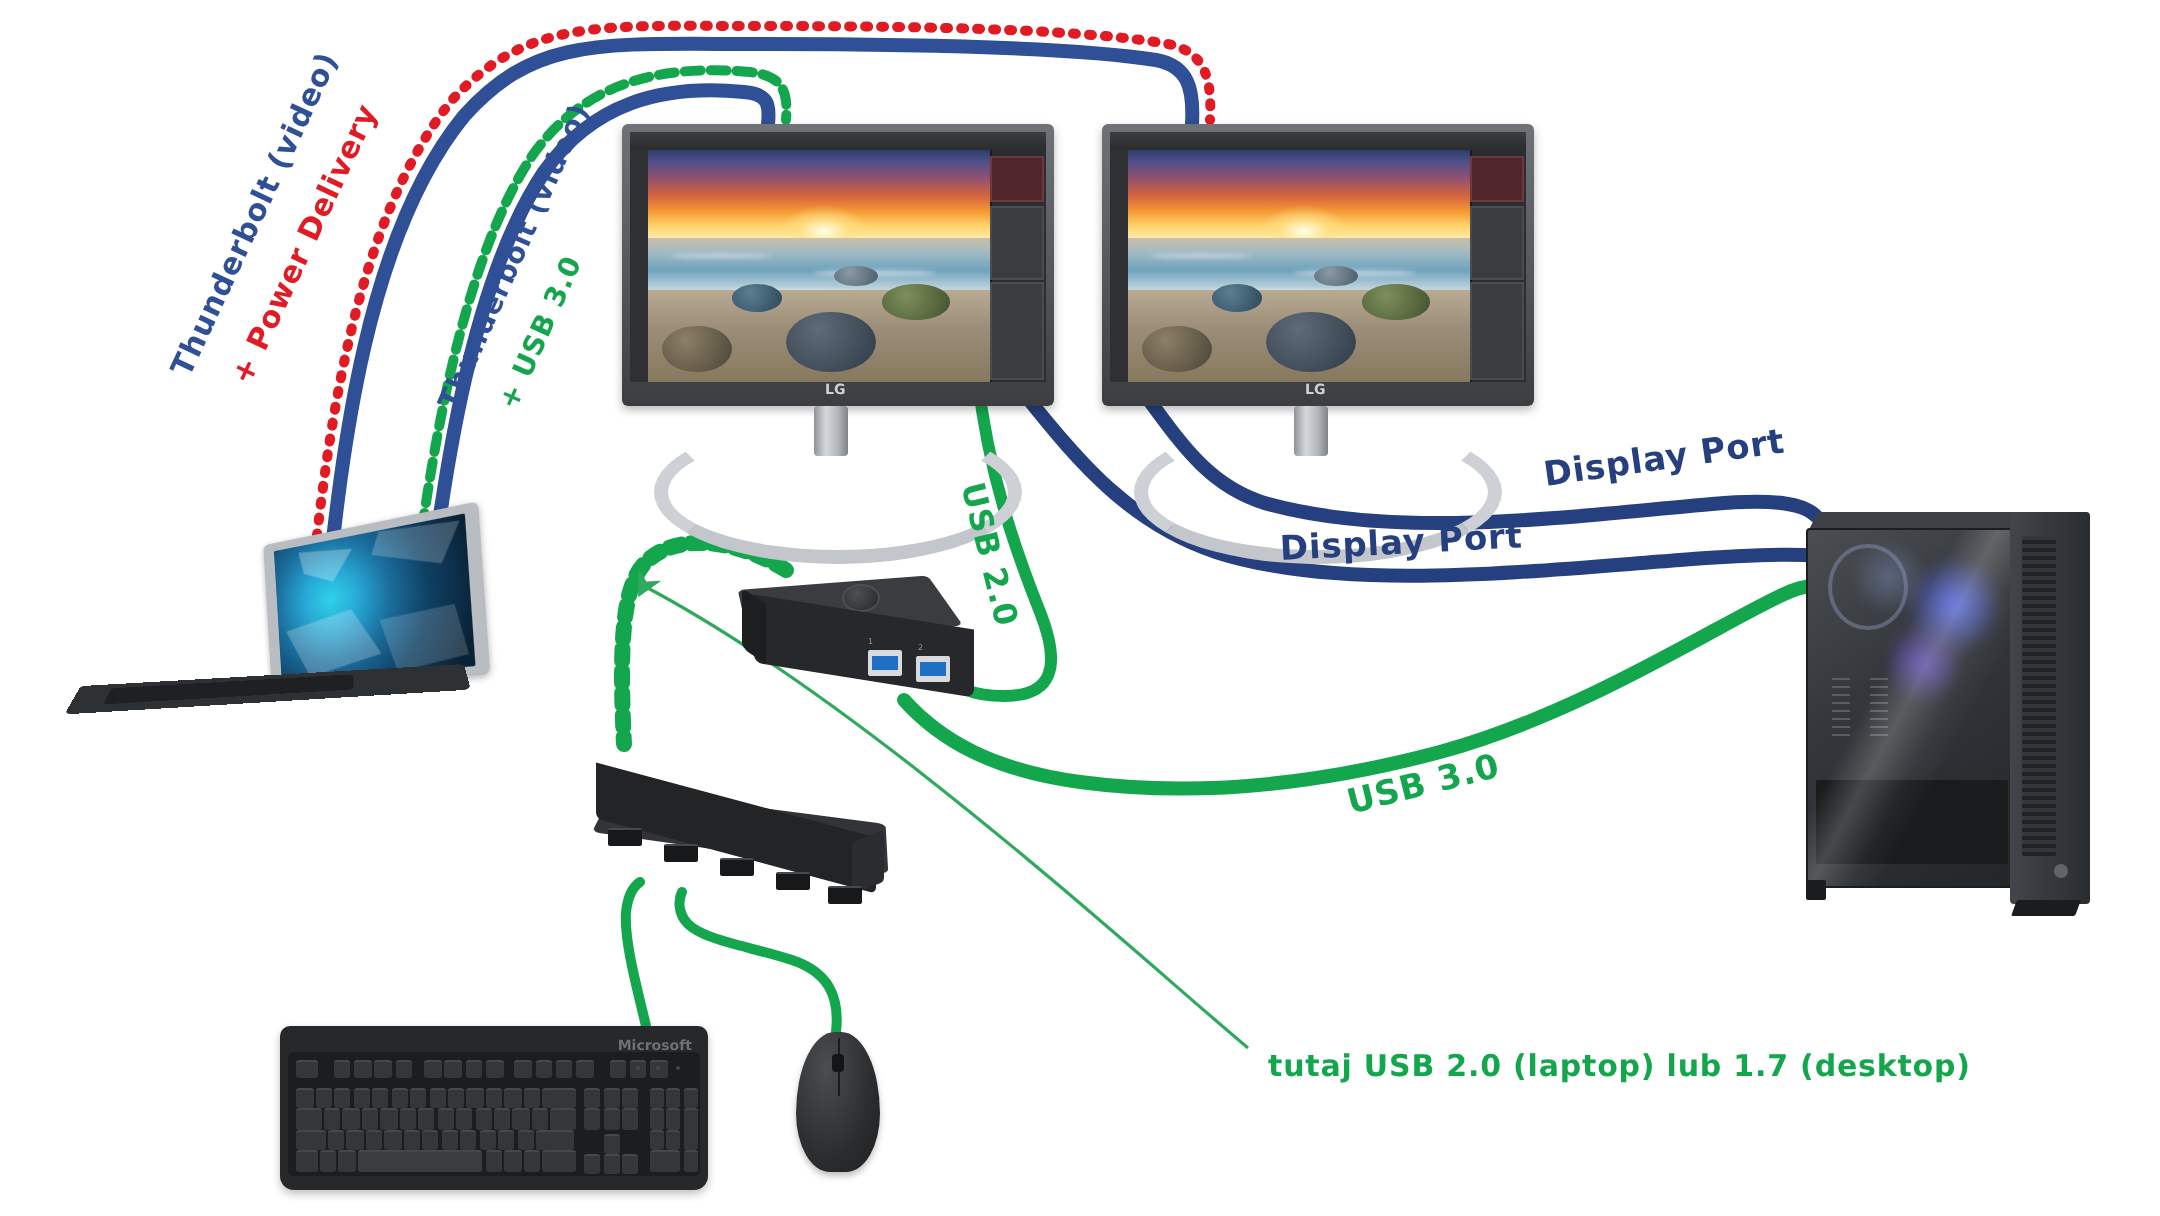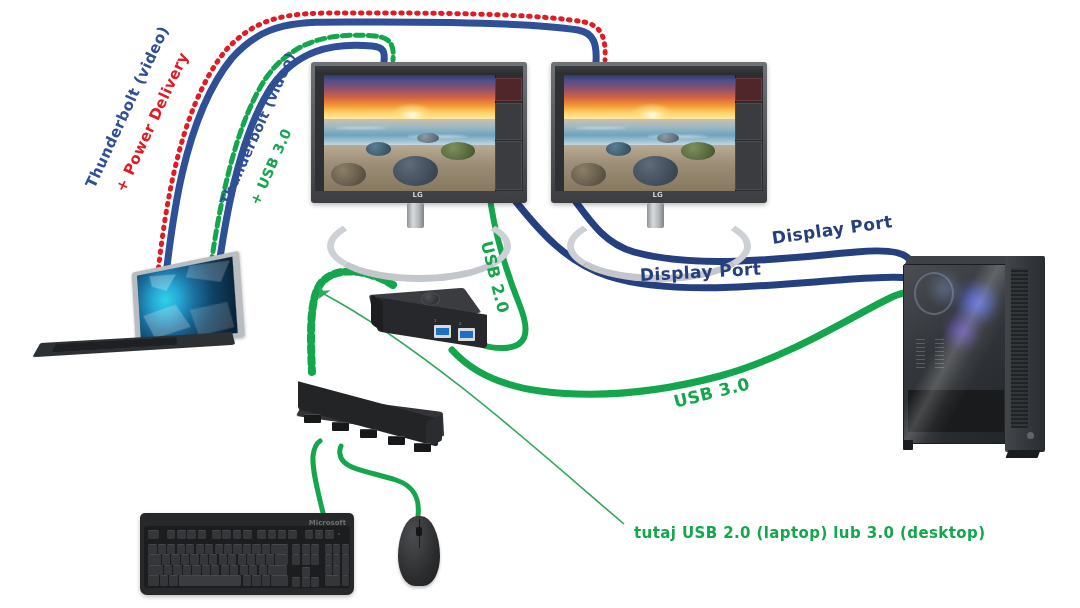--- a/index.html
+++ b/index.html
@@ -430,15 +430,15 @@
 
   <div class="lbl" style="left:772px;top:228px;color:#26407f;font-size:17px;
               transform:rotate(-8deg);transform-origin:left center;">Display Port</div>
 
   <div class="lbl" style="left:640px;top:265px;color:#26407f;font-size:17px;
               transform:rotate(-3deg);transform-origin:left center;">Display Port</div>
 
   <div class="lbl" style="left:674px;top:392px;color:#14a64d;font-size:17px;
               transform:rotate(-14deg);transform-origin:left center;">USB 3.0</div>
 
-  <div class="lbl" style="left:634px;top:524px;color:#14a64d;font-size:15px;">tutaj USB 2.0 (laptop) lub 3.0 (desktop)</div>
+  <div class="lbl" style="left:634px;top:524px;color:#14a64d;font-size:15px;">tutaj USB 2.0 (laptop) lub 1.7 (desktop)</div>
 
 </div>
 
 </body></html>

